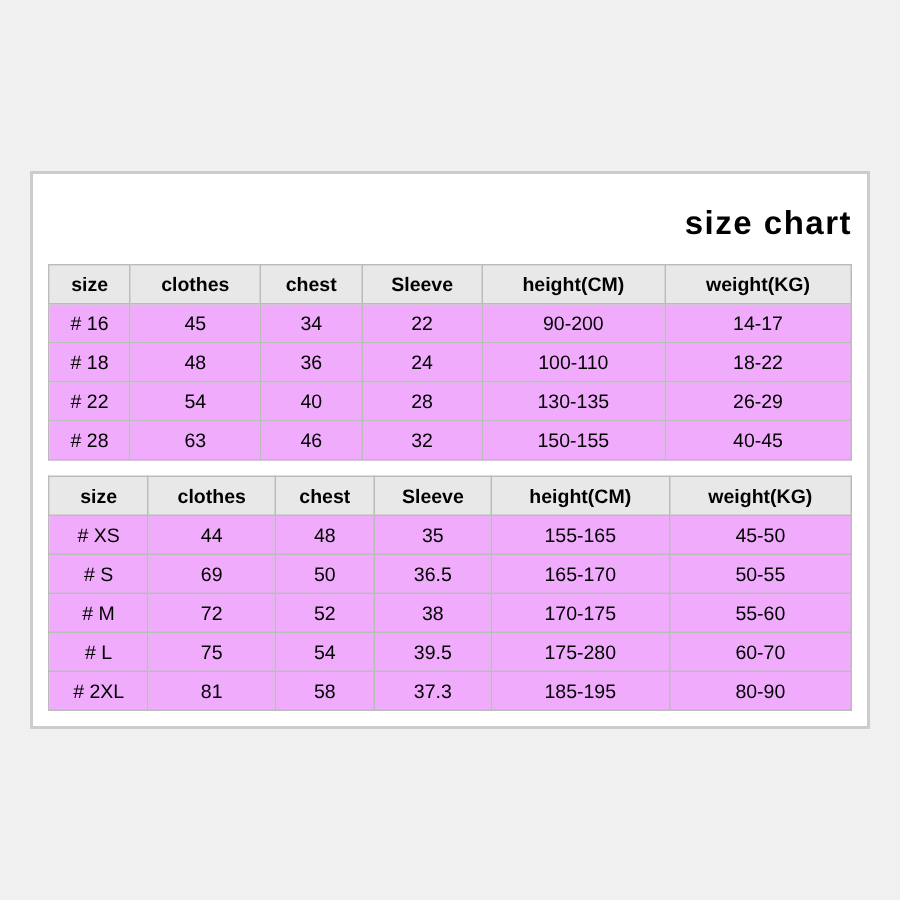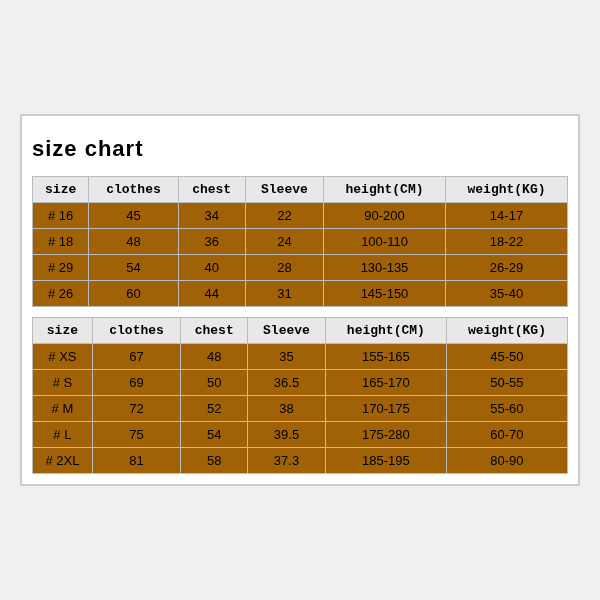--- a/index.html
+++ b/index.html
@@ -19,21 +19,21 @@
     }
 
     .chart-container {
       background: #fff;
       border: 2px solid #ccc;
       width: 560px;
       padding: 10px;
     }
 
     .chart-title {
-      text-align: left;
+      text-align: right;
       font-size: 22px;
       font-weight: bold;
       padding: 10px 0 14px 0;
       letter-spacing: 1px;
     }
 
     table {
       width: 100%;
       border-collapse: collapse;
       font-size: 13px;
@@ -45,25 +45,24 @@
       padding: 5px 4px;
     }
 
     thead tr {
       background: #e8e8e8;
     }
 
     thead th {
       font-weight: bold;
       font-size: 13px;
-      font-family: Liberation Mono, monospace;
     }
 
     tbody tr {
-      background: #a16207;
+      background: #f0abfc;
     }
 
     .section-gap {
       height: 10px;
     }
   </style>
 </head>
 <body>
 
 <div class="chart-container">
@@ -92,53 +91,53 @@
           </tr>
           <tr>
             <td># 18</td>
             <td>48</td>
             <td>36</td>
             <td>24</td>
             <td>100-110</td>
             <td>18-22</td>
           </tr>
           <tr>
-            <td># 29</td>
+            <td># 22</td>
             <td>54</td>
             <td>40</td>
             <td>28</td>
             <td>130-135</td>
             <td>26-29</td>
           </tr>
           <tr>
-            <td># 26</td>
-            <td>60</td>
-            <td>44</td>
-            <td>31</td>
-            <td>145-150</td>
-            <td>35-40</td>
+            <td># 28</td>
+            <td>63</td>
+            <td>46</td>
+            <td>32</td>
+            <td>150-155</td>
+            <td>40-45</td>
           </tr>
         </tbody>
       </table>
       <div class="section-gap"></div>
       <table>
         <thead>
           <tr>
             <th>size</th>
             <th>clothes</th>
             <th>chest</th>
             <th>Sleeve</th>
             <th>height(CM)</th>
             <th>weight(KG)</th>
           </tr>
         </thead>
         <tbody>
           <tr>
             <td># XS</td>
-            <td>67</td>
+            <td>44</td>
             <td>48</td>
             <td>35</td>
             <td>155-165</td>
             <td>45-50</td>
           </tr>
           <tr>
             <td># S</td>
             <td>69</td>
             <td>50</td>
             <td>36.5</td>

